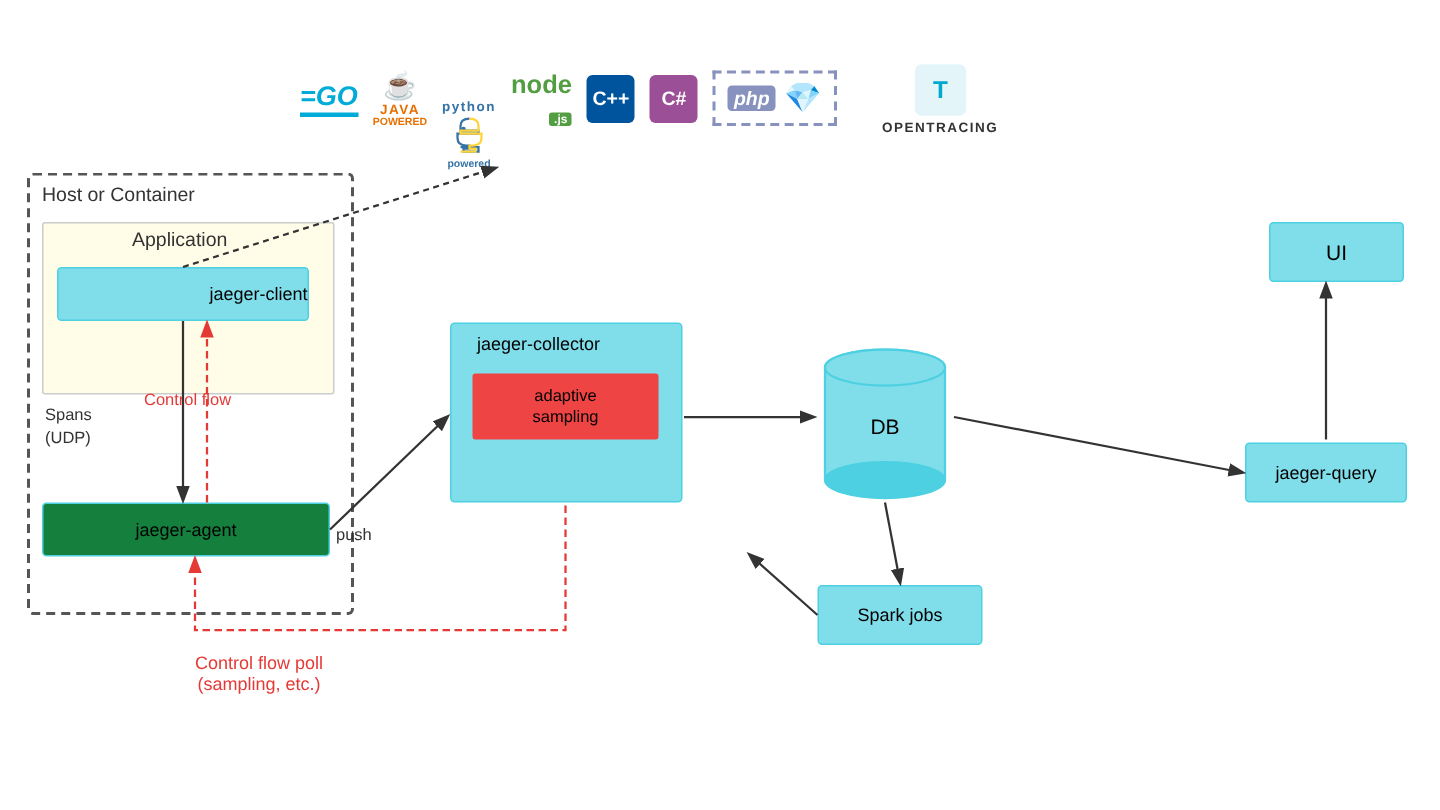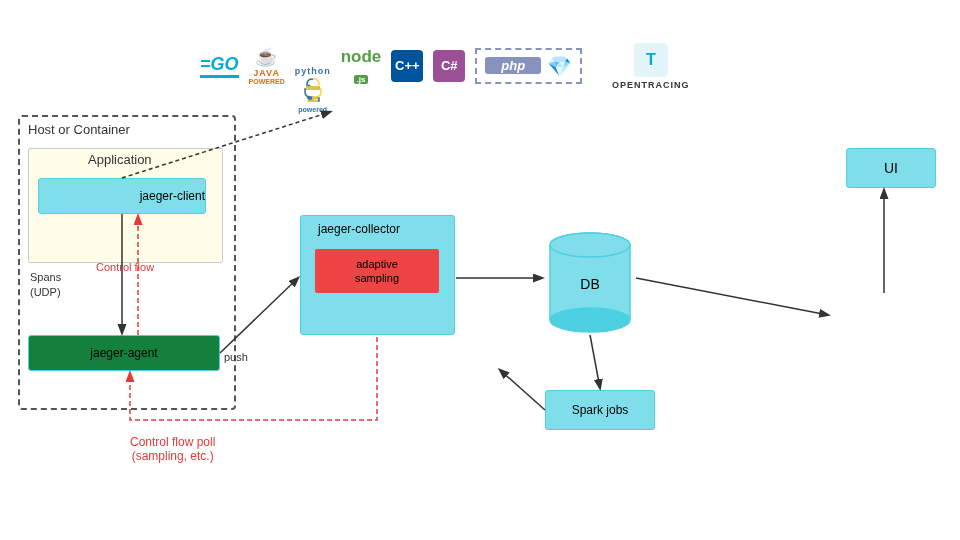--- a/index.html
+++ b/index.html
@@ -61,21 +61,21 @@
       align-items: center;
       gap: 4px;
     }
 
     .logo-php {
       background: #8892be;
       color: white;
       font-size: 13px;
       font-weight: bold;
       font-style: italic;
-      padding: 1px 16px;
+      padding: 1px 4px;
       border-radius: 3px;
     }
 
     
     .logo-opentracing {
       margin-left: 20px;
       display: flex;
       flex-direction: column;
       align-items: center;
       gap: 2px;
@@ -354,21 +354,21 @@
       <div style="width:30px; height:30px; position:relative; display:flex; align-items:center; justify-content:center;">
         <svg width="28" height="28" viewBox="0 0 28 28">
           <path d="M14 2 C10 2 8 4 8 7 L8 10 L20 10 L20 12 L6 12 L6 15 C6 18 8 20 12 20 L14 20 L14 22 L10 22 L10 24 L20 24 L20 21 L8 21" fill="none" stroke="#3572A5" stroke-width="1.5"></path>
           <ellipse cx="10" cy="9" rx="1.5" ry="1.5" fill="#3572A5"></ellipse>
           <path d="M14 2 C18 2 20 4 20 7 L20 10 L8 10 L8 12 L22 12 L22 15 C22 18 20 20 16 20 L14 20 L14 22 L18 22 L18 24 L8 24" fill="none" stroke="#ffd43b" stroke-width="1.5"></path>
         </svg>
       </div>
       <span style="font-size:7px; color:#3572A5;">powered</span>
     </div>
 
-    <div class="logo-item logo-node" style="flex-direction:column; align-items:center; color:#539e43;gap:11px;">
+    <div class="logo-item logo-node" style="flex-direction:column; align-items:flex-end; color:#539e43;gap:11px;">
       <span style="font-size:17px; font-weight:900; color:#539e43; font-family: Arial Black, sans-serif;">node</span>
       <span style="font-size:8px; color:#539e43; background:#539e43; color:white; padding:0 3px; border-radius:2px; margin-top:-3px;">.js</span>
     </div>
 
     <div class="logo-item" style="width:32px; height:32px; background:#00549d; border-radius:4px; color:white; font-size:13px; font-weight:bold; display:flex; align-items:center; justify-content:center;">C++</div>
 
     <div class="logo-item" style="width:32px; height:32px; background:#9b4f96; border-radius:4px; color:white; font-size:13px; font-weight:bold; display:flex; align-items:center; justify-content:center;">C#</div>
 
     <div class="logo-php-box" style="border: 2px dashed #8892be; padding: 4px 8px; display:flex; align-items:center; gap:6px;">
       <span class="logo-php">php</span>
@@ -421,20 +421,23 @@
   </div>
 
   <div class="spark-jobs-box">
     <span class="spark-jobs-label">Spark jobs</span>
   </div>
 
   <div class="ui-box">
     <span class="ui-label">UI</span>
   </div>
 
+  <div class="jaeger-query-box">
+    <span class="jaeger-query-label">jaeger-query</span>
+  </div>
 
   <span class="push-label">push</span>
 
   <div class="control-flow-poll-label">Control flow poll<br>(sampling, etc.)</div>
 
   <svg class="arrows-svg" xmlns="http://www.w3.org/2000/svg">
     <defs>
       <marker id="arrowBlack" markerWidth="8" markerHeight="8" refX="6" refY="3" orient="auto">
         <path d="M0,0 L0,6 L8,3 z" fill="#333"></path>
       </marker>

